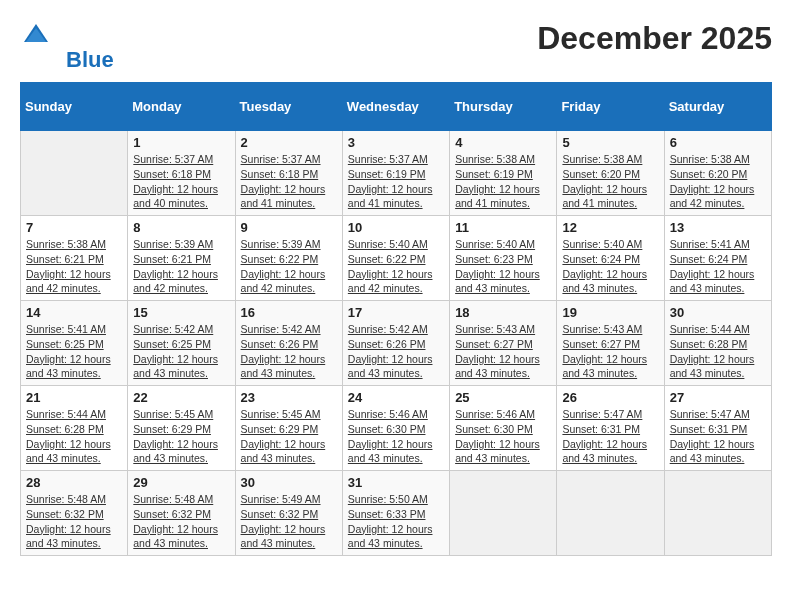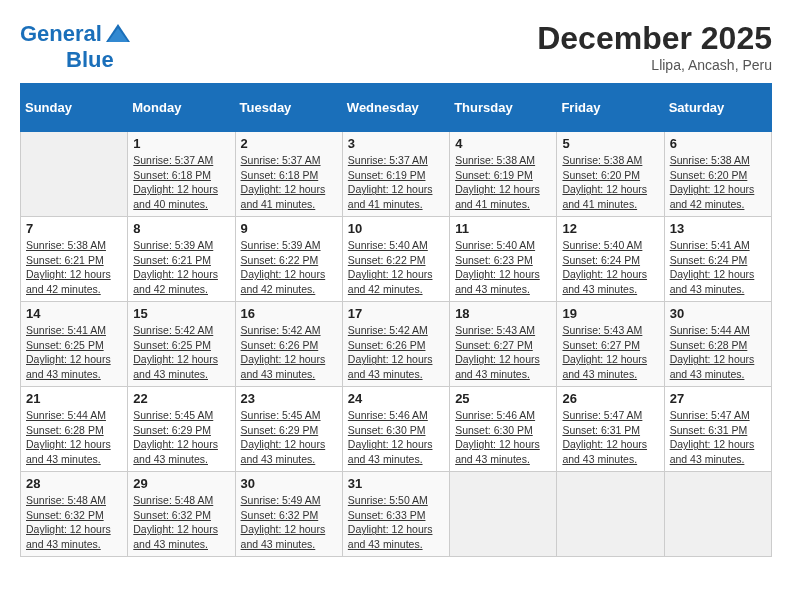--- a/index.html
+++ b/index.html
@@ -89,32 +89,30 @@
       background: #f0f0f0 !important;
     }
   </style>
 </head>
 <body>
 
 <div class="header">
   <div class="logo">
     <div>
       <div style="display:flex;align-items:center;">
-        <span class="logo-text"><span>General</span></span>
         <svg class="logo-icon" viewBox="0 0 28 28">
           <polygon points="14,4 26,22 2,22" fill="#1a6fba"></polygon>
           <polygon points="14,8 24,22 4,22" fill="#4aa3e8" opacity="0.5"></polygon>
         </svg>
       </div>
       <div class="logo-text" style="color:#1a6fba;font-size:22px;font-weight:bold;margin-left:46px;">Blue</div>
     </div>
   </div>
   <div class="title-block">
     <div class="month-title">December 2025</div>
-    <div class="location">Llipa, Ancash, Peru</div>
   </div>
 </div>
 
 <table>
   <thead>
     <tr>
     <th>Sunday</th>
         <th>Monday</th>
         <th>Tuesday</th>
         <th>Wednesday</th>

